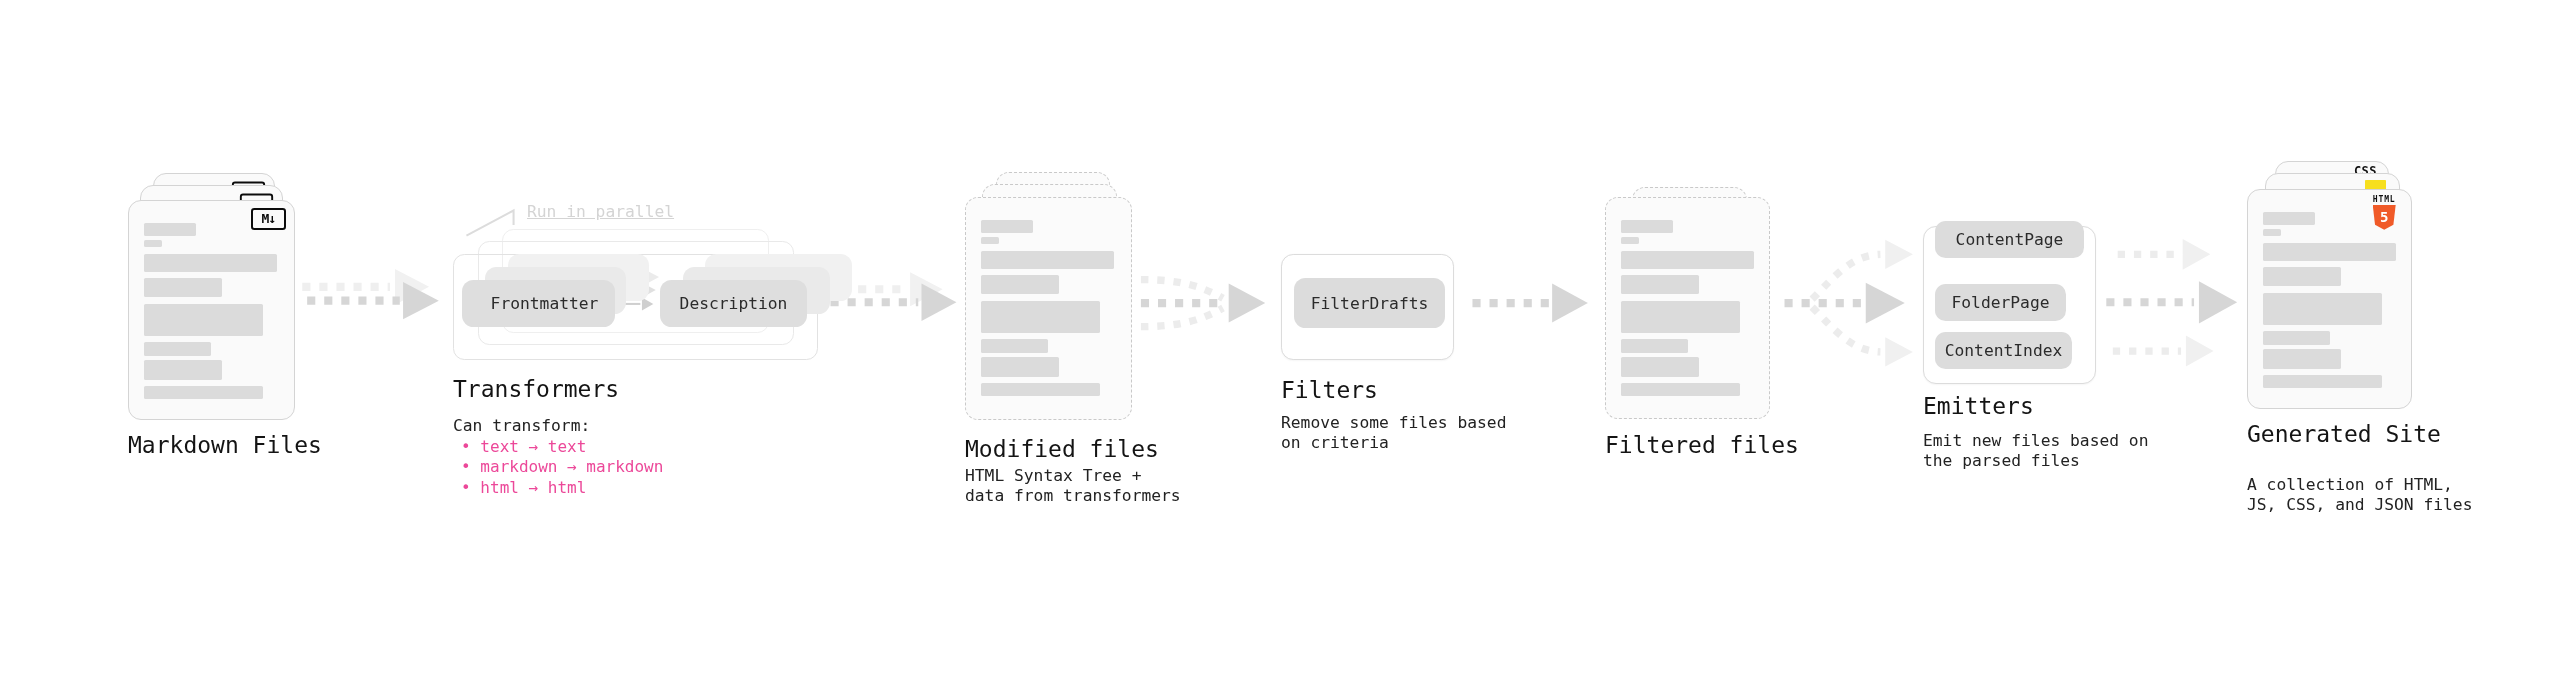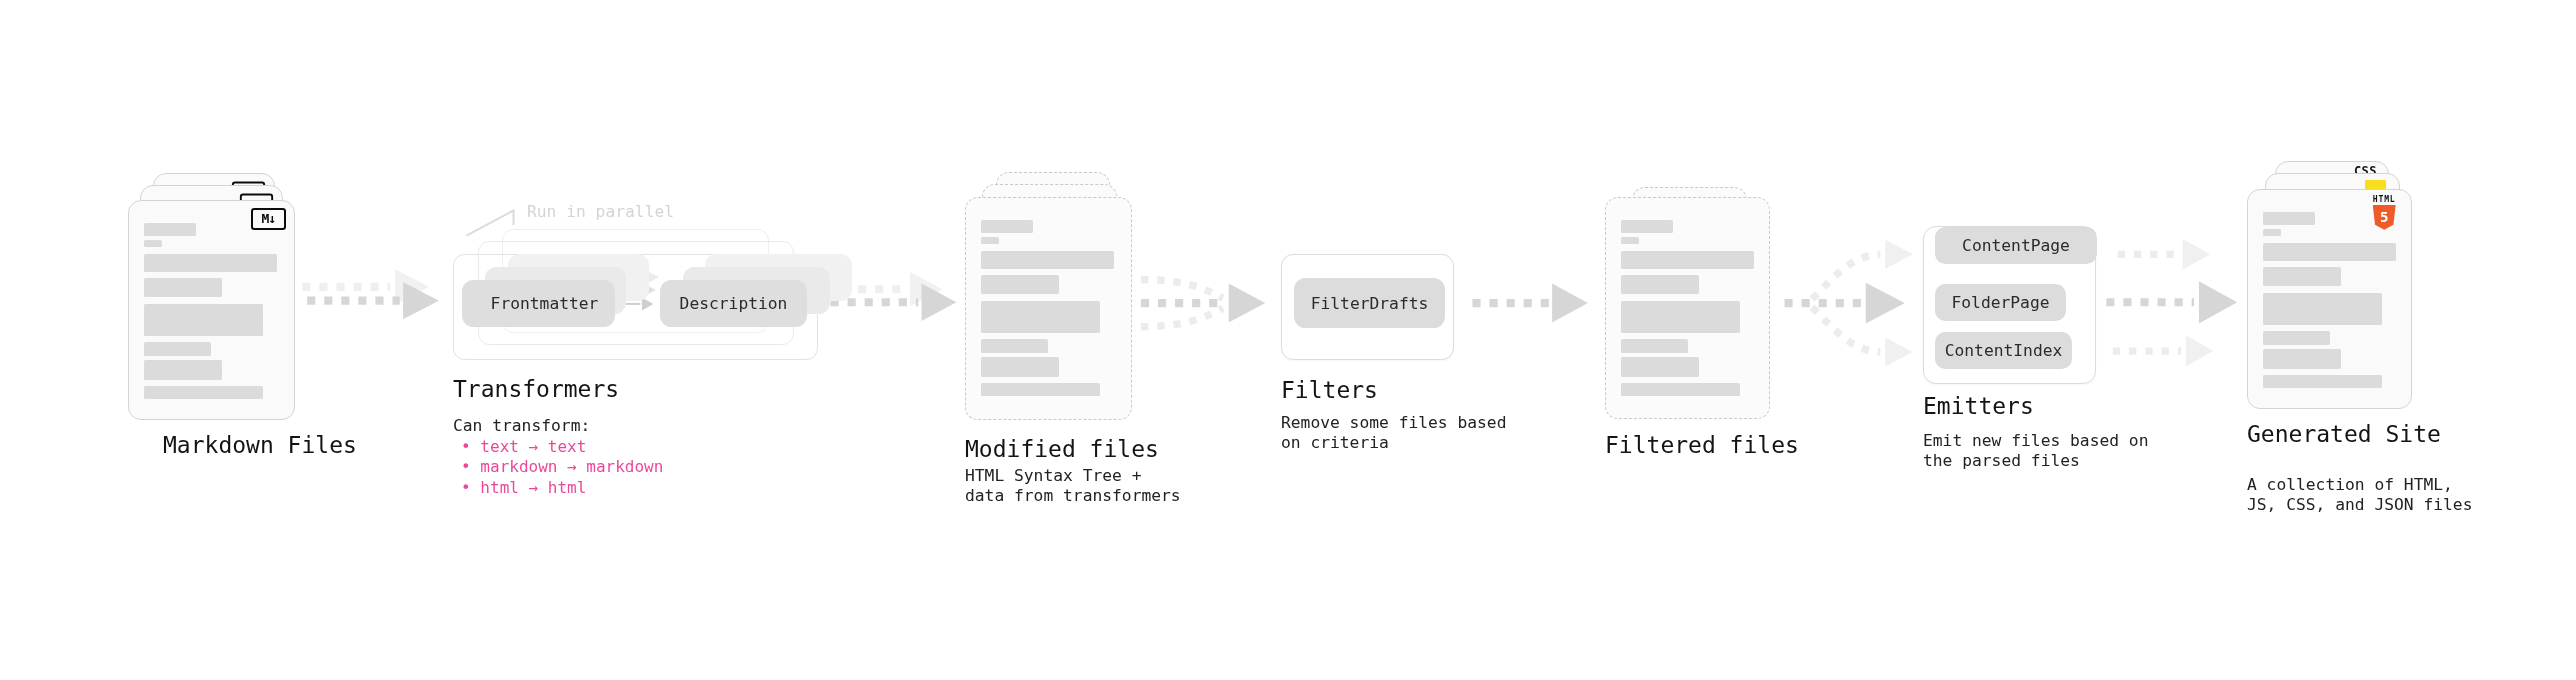--- a/index.html
+++ b/index.html
@@ -143,37 +143,37 @@
       <div class="mdlogo">M↓</div>
       <div class="bar b1"></div>
       <div class="bar b2"></div>
       <div class="bar b3"></div>
       <div class="bar b4"></div>
       <div class="bar b5"></div>
       <div class="bar b6"></div>
       <div class="bar b7"></div>
       <div class="bar b8"></div>
     </div>
-    <div class="title" style="left:128px;top:432px;margin-left:35px;">Markdown Files</div>
+    <div class="title" style="left:128px;top:432px;">Markdown Files</div>
   </div>
 
   <div>
     <div class="tbox l3" style="left:502px;top:229px;width:267px;height:104px;"></div>
     <div class="tbox l2" style="left:478px;top:241px;width:316px;height:104px;"></div>
     <div class="tbox" style="left:453px;top:254px;width:365px;height:106px;"></div>
 
     <div class="pill l3" style="left:508px;top:254px;width:141px;height:47px;"></div>
     <div class="pill l2" style="left:485px;top:267px;width:141px;height:47px;"></div>
     <div class="pill" style="left:462px;top:280px;width:141px;height:47px;padding-left:12px;">Frontmatter</div>
 
     <div class="pill l3" style="left:705px;top:254px;width:147px;height:47px;"></div>
     <div class="pill l2" style="left:683px;top:267px;width:147px;height:47px;"></div>
     <div class="pill" style="left:660px;top:280px;width:147px;height:47px;">Description</div>
 
-    <div class="annotation" style="left:527px;top:202px;">Run in parallel</div>
+    <div class="annotation" style="left:527px;top:202px;text-decoration:underline;">Run in parallel</div>
 
     <div class="title" style="left:453px;top:376px;">Transformers</div>
     <div class="sub" style="left:453px;top:416px;">Can transform:</div>
     <div class="abs" style="left:453px;top:437px;">
       <div class="bullet">• text → text</div>
       <div class="bullet">• markdown → markdown</div>
       <div class="bullet">• html → html</div>
     </div>
   </div>
 
@@ -213,21 +213,21 @@
       <div class="bar b5"></div>
       <div class="bar b6"></div>
       <div class="bar b7"></div>
       <div class="bar b8"></div>
     </div>
     <div class="title" style="left:1605px;top:432px;">Filtered files</div>
   </div>
 
   <div>
     <div class="toolbox" style="left:1923px;top:226px;width:173px;height:158px;border-radius:13px;"></div>
-    <div class="graypill" style="left:1935px;top:227px;width:162px;height:37px;">ContentPage</div>
+    <div class="graypill" style="left:1935px;top:221px;width:149px;height:37px;">ContentPage</div>
     <div class="graypill" style="left:1935px;top:284px;width:131px;height:37px;">FolderPage</div>
     <div class="graypill" style="left:1935px;top:332px;width:137px;height:37px;">ContentIndex</div>
     <div class="title" style="left:1923px;top:393px;">Emitters</div>
     <div class="sub" style="left:1923px;top:431px;">Emit new files based on
 the parsed files</div>
   </div>
 
   <div>
     <div class="doc" style="left:2275px;top:161px;width:114px;height:220px;">
       <div class="csslogo">

